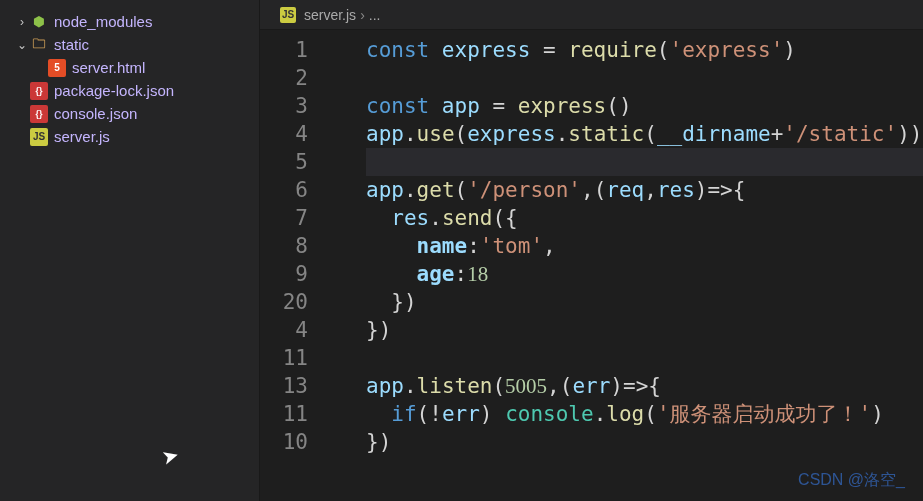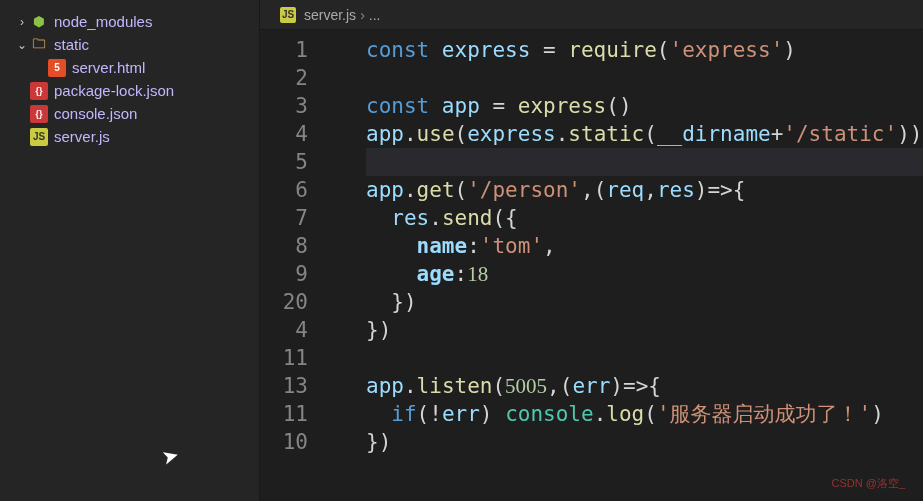--- a/index.html
+++ b/index.html
@@ -77,22 +77,22 @@
     .var { color: #9cdcfe; }
     .fn { color: #dcdcaa; }
     .str { color: #ce9178; }
     .num { color: #b5cea8; font-family: Liberation Serif, serif; }
     .prop { color: #9cdcfe; font-weight: bold; }
     .obj { color: #4ec9b0; }
 
     .watermark {
       position: absolute;
       bottom: 10px; right: 18px;
-      color: #ef4444; opacity: 0.55;
-      font-size: 11px;
+      color: #3b82f6; opacity: 0.55;
+      font-size: 16px;
     }
     .cursor-icon {
       position: absolute; left: 162px; top: 444px;
       font-size: 20px; color: #fff;
       transform: rotate(-15deg);
     }
   </style>
 </head>
 <body>
 

